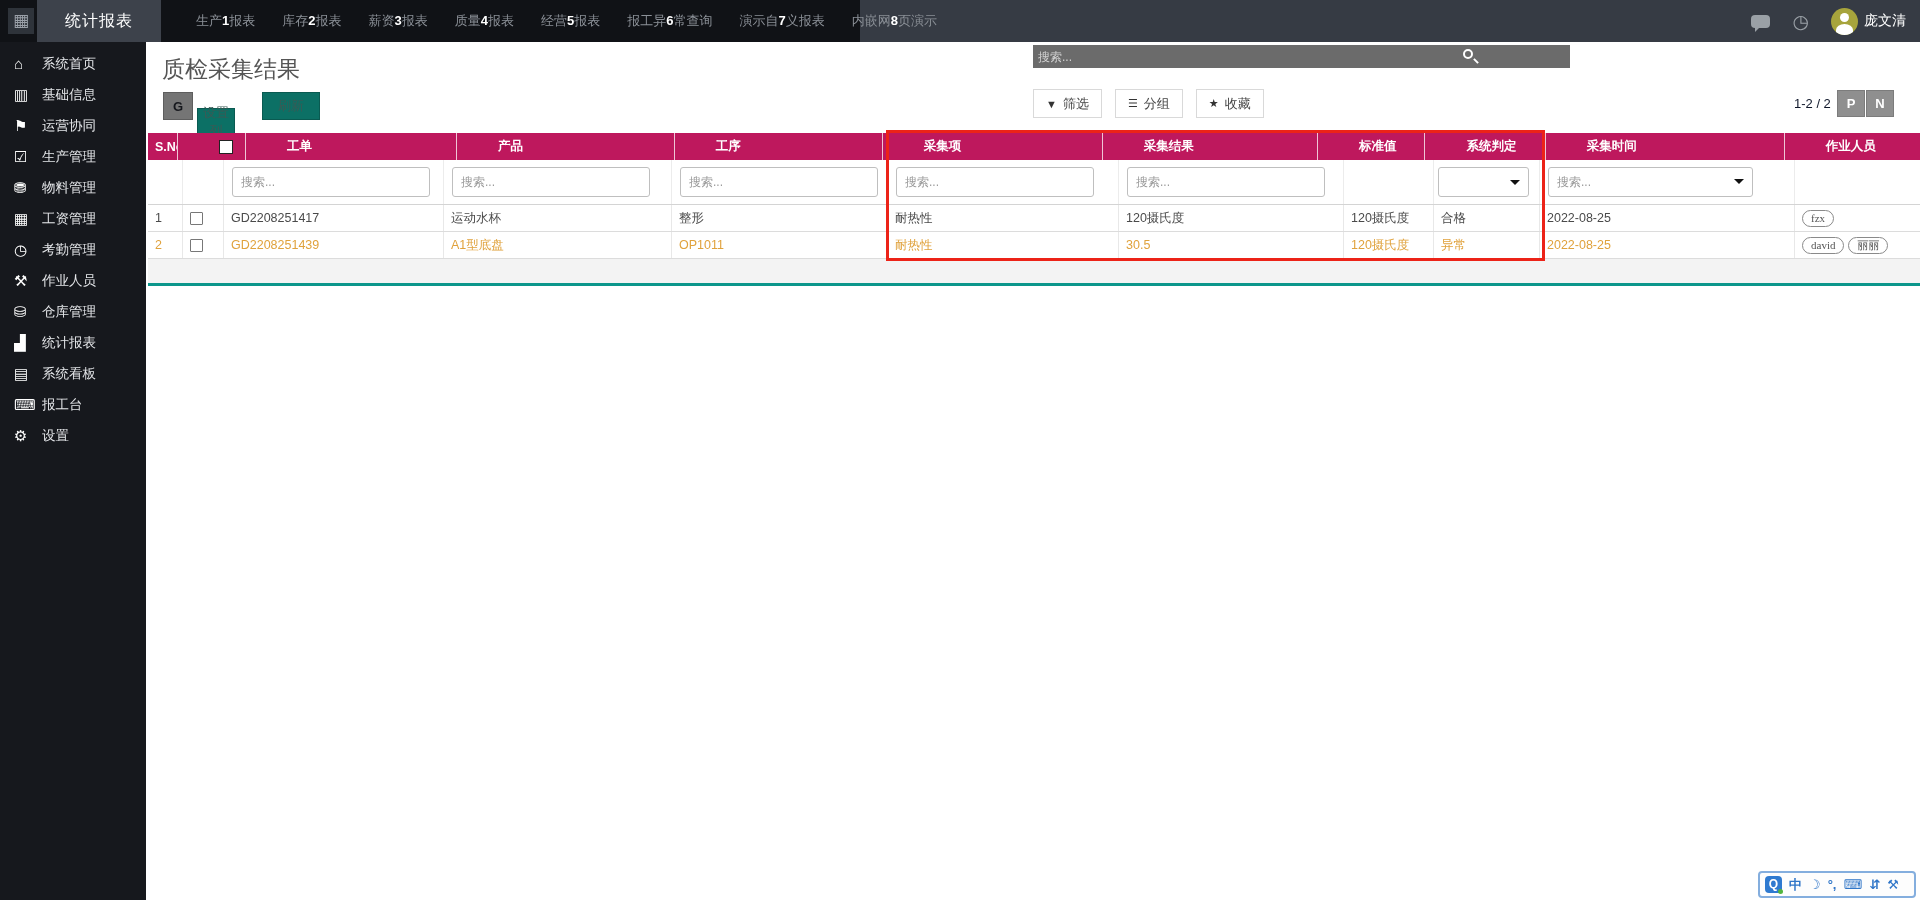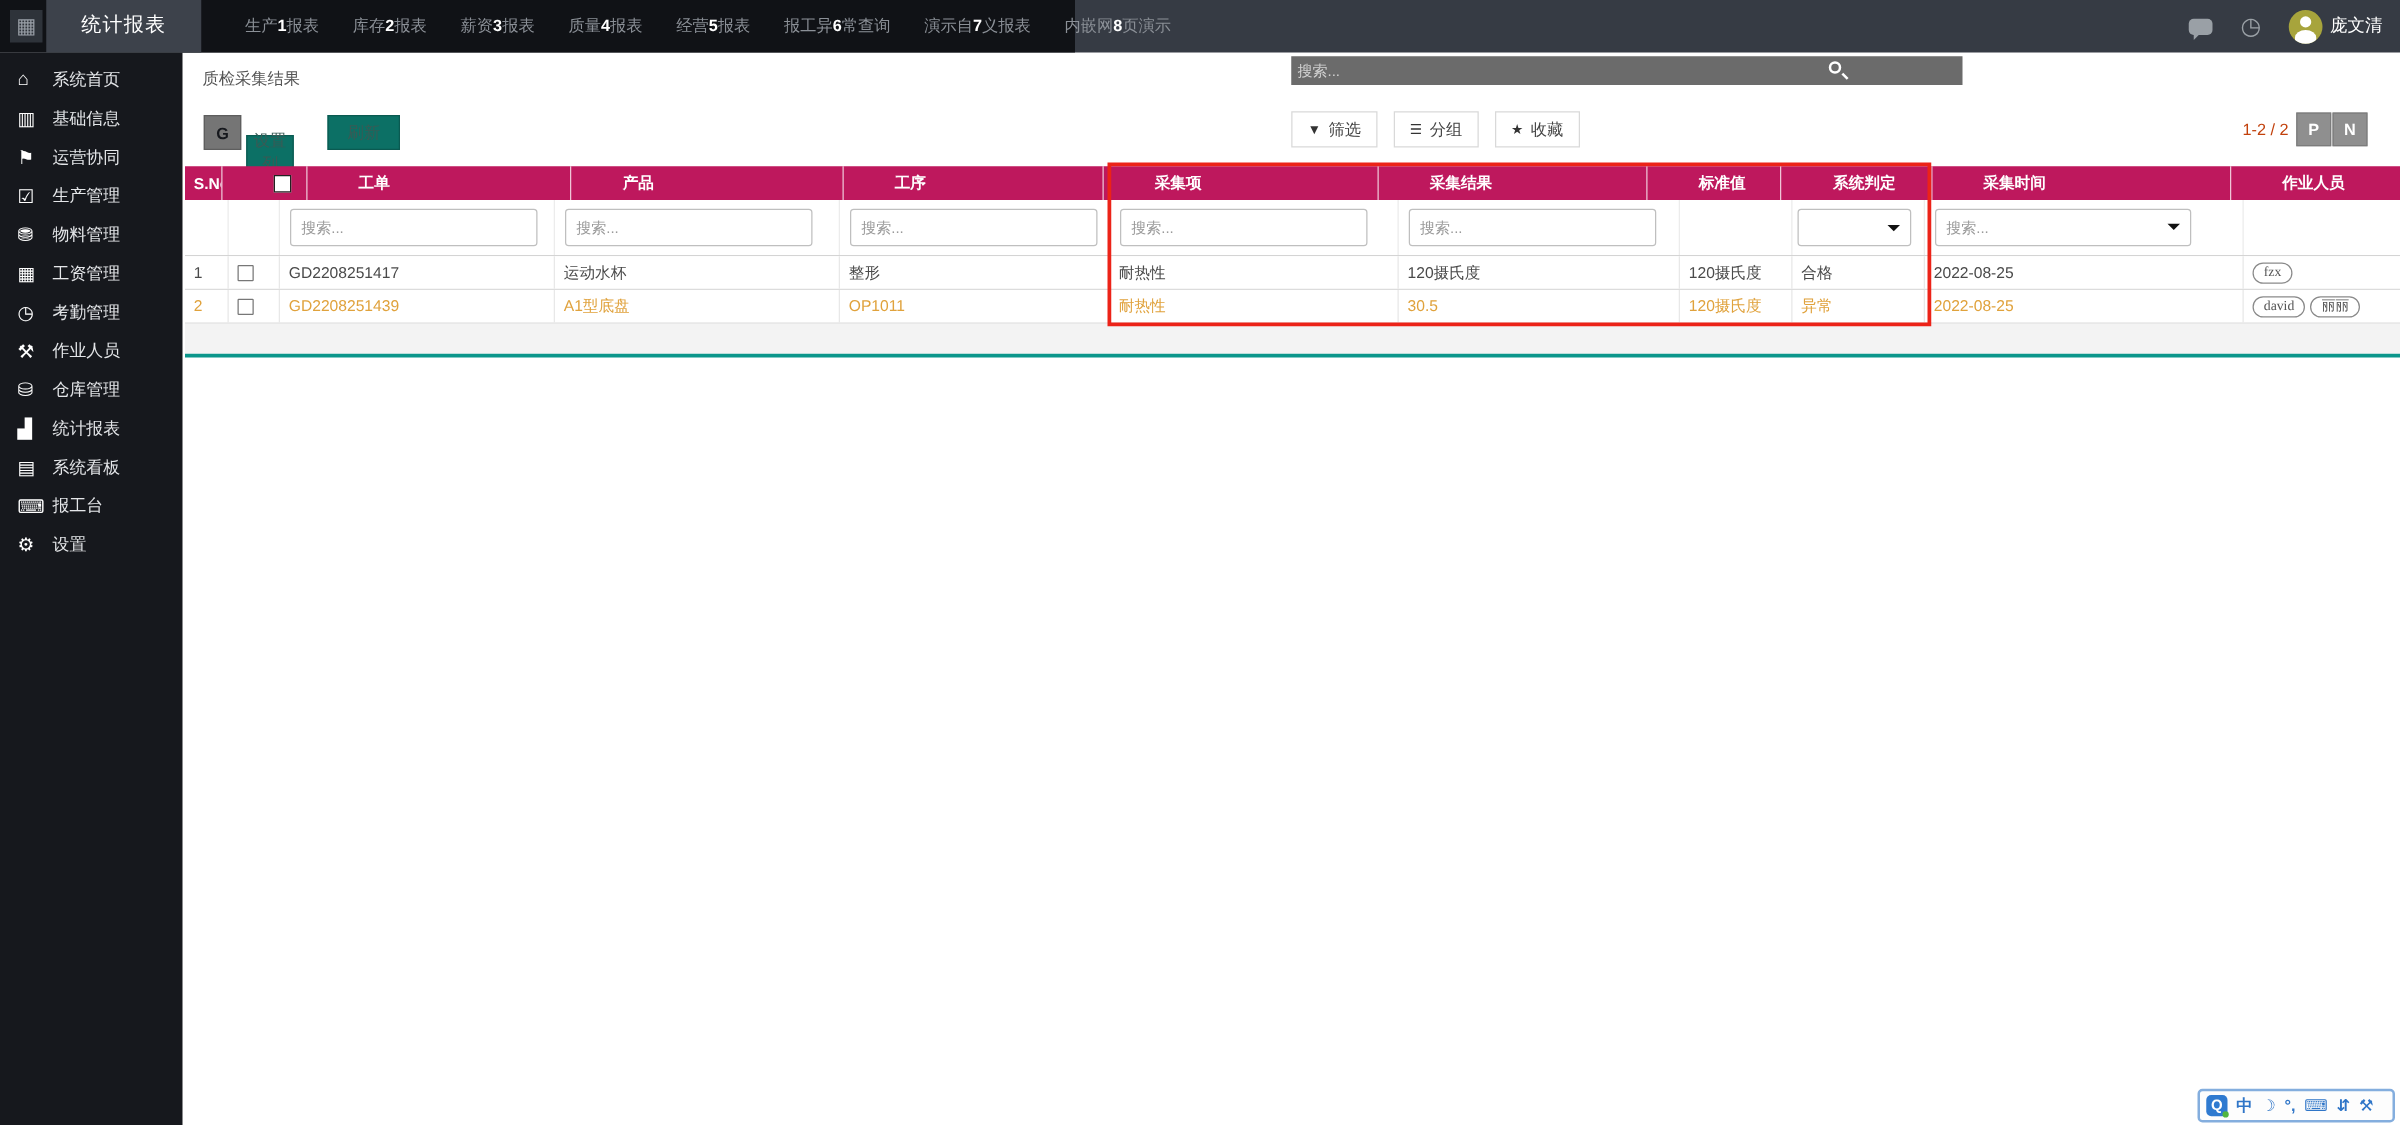--- a/index.html
+++ b/index.html
@@ -30,42 +30,42 @@
 
   
   .sidebar { position:absolute; left:0; top:42px; width:146px; height:858px; background:#16181d; z-index:5; }
   .side-item { display:flex; align-items:center; height:31px; padding-left:14px; cursor:pointer; }
   .sidebar .pad { height:6px; }
   .side-icon { width:28px; color:#fff; font-size:15px; text-align:left; }
   .side-label { color:#e4e6e9; font-size:13.5px; }
 
   
   .content { position:absolute; left:146px; top:42px; width:1774px; height:858px; background:#fff; }
-  .page-title { position:absolute; left:16px; top:12px; font-size:13px; color:#555; }
+  .page-title { position:absolute; left:16px; top:12px; font-size:23px; color:#555; }
 
   .btn { display:inline-flex; align-items:center; justify-content:center; cursor:pointer; font-size:13px; }
   .g-btn { position:absolute; left:17px; top:50px; width:30px; height:28px; background:#757575;
     color:#16181d; font-weight:bold; border:1px solid #5e5e5e; }
   .teal-btn { position:absolute; top:50px; height:28px; background:#0c7065; border:1px solid #0a5a51; color:#3a5a55; }
   .set-cols-btn { left:51px; width:38px;margin-top:16px; }
   .refresh-btn { left:116px; width:58px; }
 
   .top-search { position:absolute; left:887px; top:3px; width:537px; height:23px; background:#6b6b6b; }
   .top-search input { width:100%; height:100%; background:transparent; border:none; outline:none;
     color:#e6e6e6; font-size:12px; padding-left:5px; }
   .top-search input::placeholder { color:#d2d2d2; }
   .mag-icon { position:absolute; left:430px; top:4px; width:10px; height:10px; border:2px solid #fff; border-radius:50%; }
   .mag-icon::after { content:""; position:absolute; left:8px; top:9px; width:6px; height:2px; background:#fff; transform:rotate(45deg); }
 
   .actions { position:absolute; left:887px; top:47px; display:flex; gap:13px; }
   .action-btn { height:29px; padding:0 12px; background:#fff; border:1px solid #d9d9d9; display:inline-flex;
     align-items:center; gap:6px; font-size:13px; color:#444; cursor:pointer; }
   .action-btn .a-icon { font-size:11px; color:#333; }
 
-  .pag-range { position:absolute; left:1648px; top:54px; font-size:13px; color:#c2410c; }
+  .pag-range { position:absolute; left:1648px; top:54px; font-size:13px; color:#0f172a; }
   .pag-btn { position:absolute; top:48px; width:28px; height:27px; background:#8f8f8f; color:#fff;
     font-size:13px; font-weight:bold; border:1px solid #7c7c7c; }
   .pag-prev { left:1691px; }
   .pag-next { left:1720px; }
 
   
   .tbl { position:absolute; left:2px; top:91px; width:1772px; }
   .t-header { display:flex; height:27px; background:#be185d;gap:34px; }
   .th { display:flex; align-items:center; padding-left:7px; color:#fff; font-size:12.5px; font-weight:bold;
     border-right:1px solid rgba(255,255,255,.75); overflow:hidden; }

